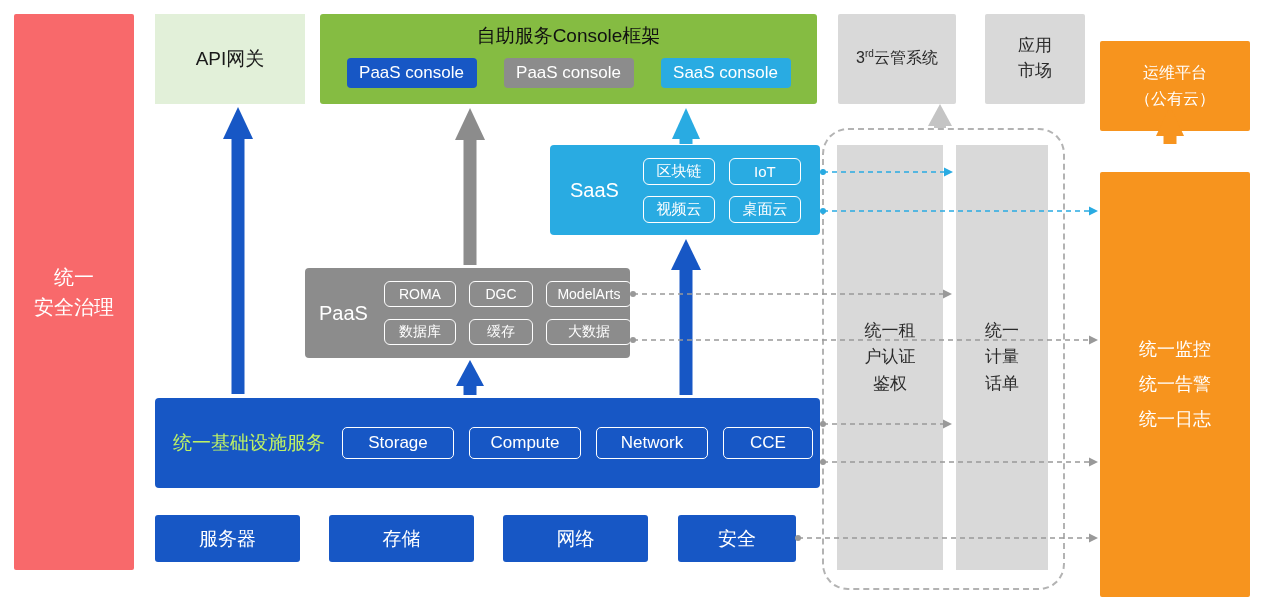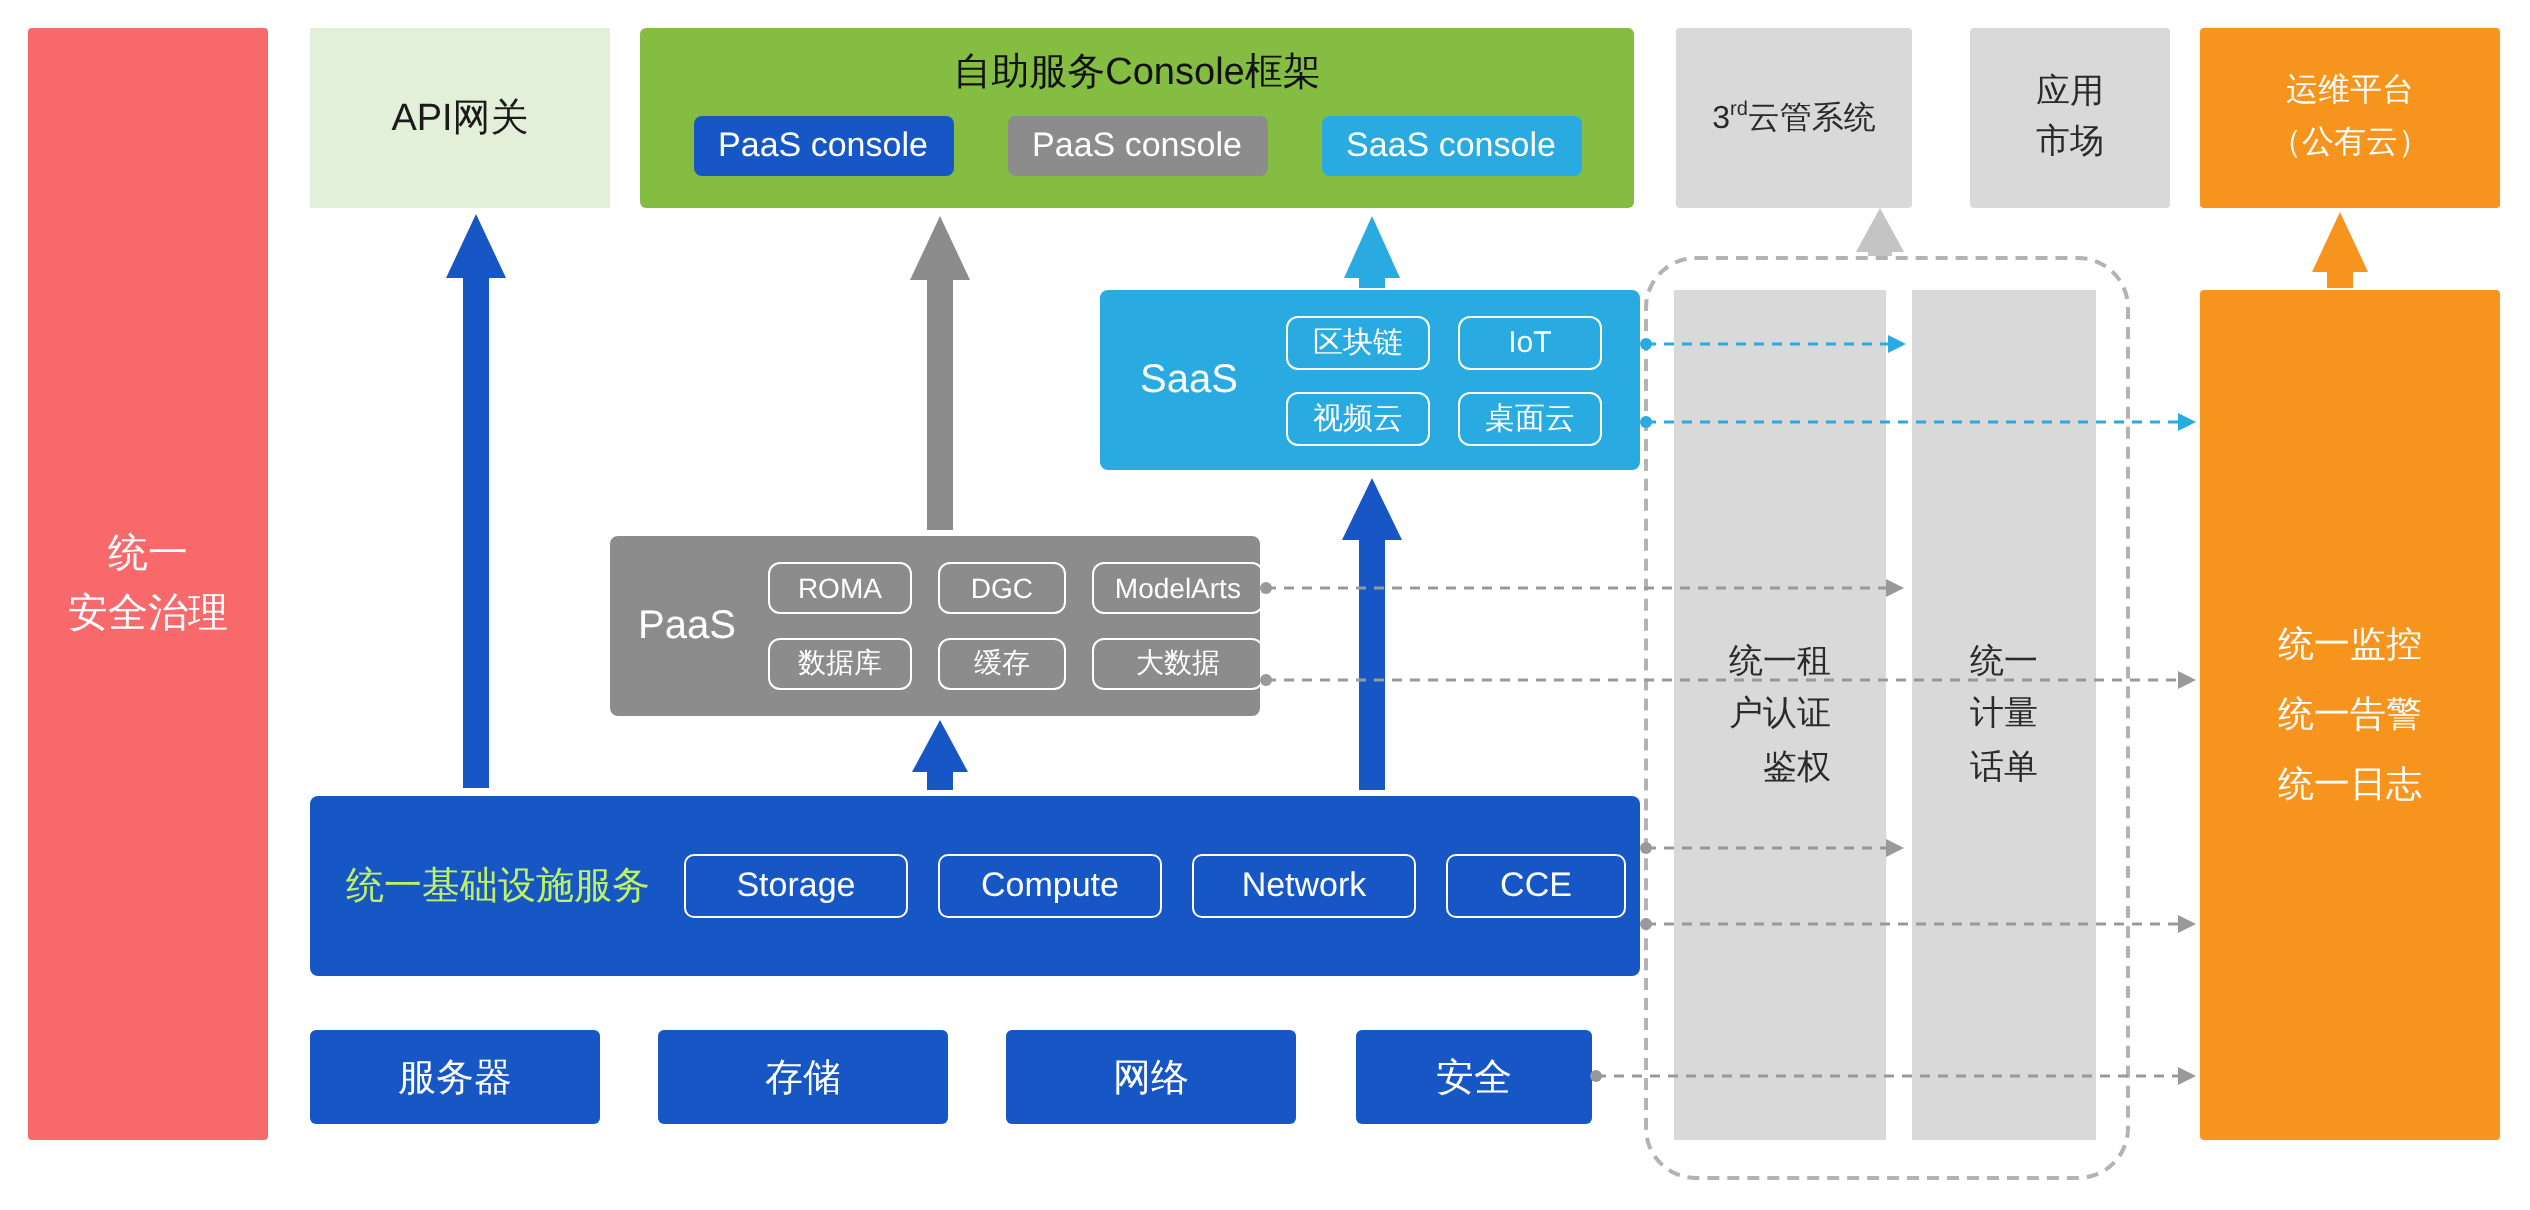--- a/index.html
+++ b/index.html
@@ -13,21 +13,21 @@
   .pre { white-space:pre-line; }
 
   
   .red-bar   { background:#F8696B; color:#fff; font-size:20px; line-height:1.5; border-radius:2px; }
   .lgreen    { background:#E2F0D9; color:#1a1a1a; font-size:19px; }
   .green     { background:#85BC42; border-radius:3px; }
   .blue      { background:#1757C5; color:#fff; }
   .cyan      { background:#29ABE2; color:#fff; }
   .midgray   { background:#8C8C8C; color:#fff; }
   .lgray     { background:#D9D9D9; color:#2a2a2a; }
-  .orange    { background:#F7941E; color:#fff; }
+  .orange    { background:#F7941E; color:#fff;margin-top:27px; }
 
   
   .console { display:flex; flex-direction:column; align-items:center; padding-top:9px; gap:9px;text-align:center; }
   .console-title { font-size:19px; color:#111; }
   .console-row { display:flex; gap:27px; }
   .console-sub { width:130px; height:30px; display:flex; align-items:center; justify-content:center;
                  font-size:17px; color:#fff; border-radius:4px; }
 
   
   .layer { display:flex; align-items:center; border-radius:4px; }
@@ -42,21 +42,21 @@
   
   .infra { display:flex; align-items:center; padding-left:18px; gap:17px; border-radius:4px; }
   .infra-label { font-size:19px; color:#bef264; }
   .infra-chips { display:flex; gap:15px; }
   .infra-chips .chip { height:32px; font-size:17px; border-radius:5px; }
 
   .hw-box { font-size:19px; border-radius:3px; }
 
   .dashed-container { border:2px dashed #B3B3B3; border-radius:26px; }
   .pillar { font-size:17px; line-height:1.55; }
-  .pillar .inner { text-align:right; }
+  .pillar .inner { text-align:center; }
   .monitor { font-size:18px; line-height:1.95; }
 
   .topgray { font-size:16px; border-radius:2px; }
   .sup { font-size:10px; vertical-align:super; }
 
   .overlay { left:0; top:0; pointer-events:none; }
 </style>
 </head>
 <body>
 

